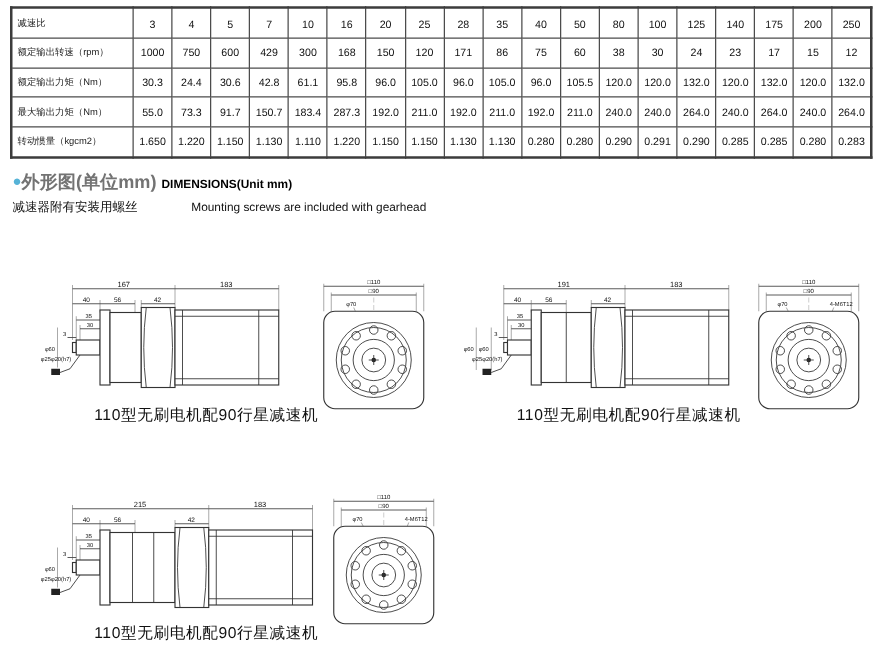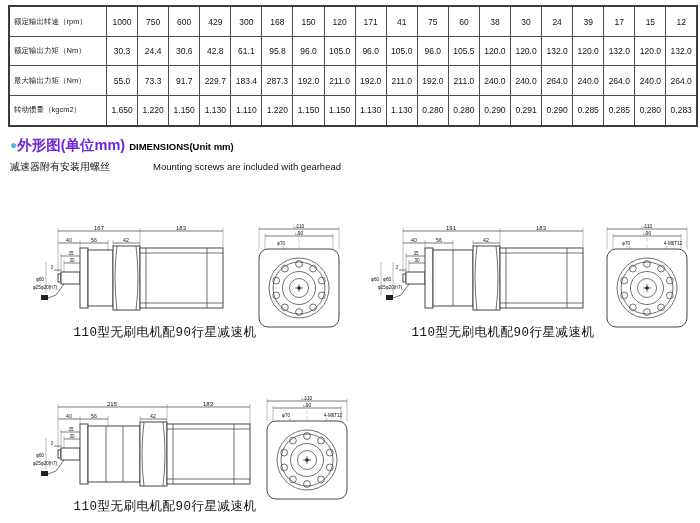--- a/index.html
+++ b/index.html
@@ -8,64 +8,86 @@
   
   .spec-wrap{position:absolute;left:8px;top:5px;width:690px;height:122px;}
   table.spec{width:100%;height:100%;border-collapse:collapse;table-layout:fixed;
              border:2px solid #3c3c3c;}
   table.spec td{border:1px solid #4c4c4c;text-align:center;font-size:8.5px;
                 padding:0;color:#111;white-space:nowrap;overflow:hidden;}
   table.spec td.rowhead{width:92px;text-align:left;padding-left:4px;font-size:7.5px;color:#222;}
   
   .sec-head{position:absolute;left:10px;top:136px;white-space:nowrap;}
   .sec-bullet{font-size:12px;vertical-align:1px;}
-  .sec-cn{font-size:14.5px;font-weight:bold;color:#6d28d9;margin-top:16px;}
+  .sec-cn{font-size:14.5px;font-weight:bold;color:#737373;margin-top:16px;}
   .sec-en{font-size:9.5px;font-weight:bold;color:#000;margin-left:4px;text-align:right;}
   .sec-note{position:absolute;left:10px;top:156px;white-space:nowrap;}
   .note-cn{font-size:10px;color:#111;}
   .note-en{font-size:9.5px;color:#111;margin-left:3px;padding-left:40px;}
   
   svg{position:absolute;overflow:visible;}
   svg text{font-family:"Liberation Sans",sans-serif;fill:#111;}
   .dimtxt{font-size:6px;}
   .segtxt{font-size:5.2px;}
   .tinytxt{font-size:4.6px;}
   .lbltxt{font-size:4.8px;}
   .outline{fill:#ffffff;stroke:#333;stroke-width:0.9;}
   .thin{fill:none;stroke:#333;stroke-width:0.7;}
   .dimline{stroke:#444;stroke-width:0.7;}
   .extline{stroke:#777;stroke-width:0.5;}
   .ctr{stroke:#999;stroke-width:0.4;stroke-dasharray:4 2;}
   .caption{position:absolute;width:190px;text-align:center;font-size:12.5px;color:#111;
-           font-family:Liberation Mono, monospace;letter-spacing:0.5px;white-space:nowrap;}
+           font-family:Liberation Sans, sans-serif;letter-spacing:0.5px;white-space:nowrap;}
 </style>
 </head>
 <body>
 
 <div class="spec-wrap">
   <table class="spec">
       <tbody>
+        <tr>
+          <td class="rowhead">减速比</td>
+          <td>3</td>
+          <td>4</td>
+          <td>5</td>
+          <td>7</td>
+          <td>10</td>
+          <td>16</td>
+          <td>20</td>
+          <td>25</td>
+          <td>28</td>
+          <td>35</td>
+          <td>40</td>
+          <td>50</td>
+          <td>80</td>
+          <td>100</td>
+          <td>125</td>
+          <td>140</td>
+          <td>175</td>
+          <td>200</td>
+          <td>250</td>
+        </tr>
         <tr>
           <td class="rowhead">额定输出转速（rpm）</td>
           <td>1000</td>
           <td>750</td>
           <td>600</td>
           <td>429</td>
           <td>300</td>
           <td>168</td>
           <td>150</td>
           <td>120</td>
           <td>171</td>
-          <td>41</td>
+          <td>86</td>
           <td>75</td>
           <td>60</td>
           <td>38</td>
           <td>30</td>
           <td>24</td>
-          <td>39</td>
+          <td>23</td>
           <td>17</td>
           <td>15</td>
           <td>12</td>
         </tr>
         <tr>
           <td class="rowhead">额定输出力矩（Nm）</td>
           <td>30.3</td>
           <td>24.4</td>
           <td>30.6</td>
           <td>42.8</td>
@@ -83,21 +105,21 @@
           <td>120.0</td>
           <td>132.0</td>
           <td>120.0</td>
           <td>132.0</td>
         </tr>
         <tr>
           <td class="rowhead">最大输出力矩（Nm）</td>
           <td>55.0</td>
           <td>73.3</td>
           <td>91.7</td>
-          <td>229.7</td>
+          <td>150.7</td>
           <td>183.4</td>
           <td>287.3</td>
           <td>192.0</td>
           <td>211.0</td>
           <td>192.0</td>
           <td>211.0</td>
           <td>192.0</td>
           <td>211.0</td>
           <td>240.0</td>
           <td>240.0</td>

